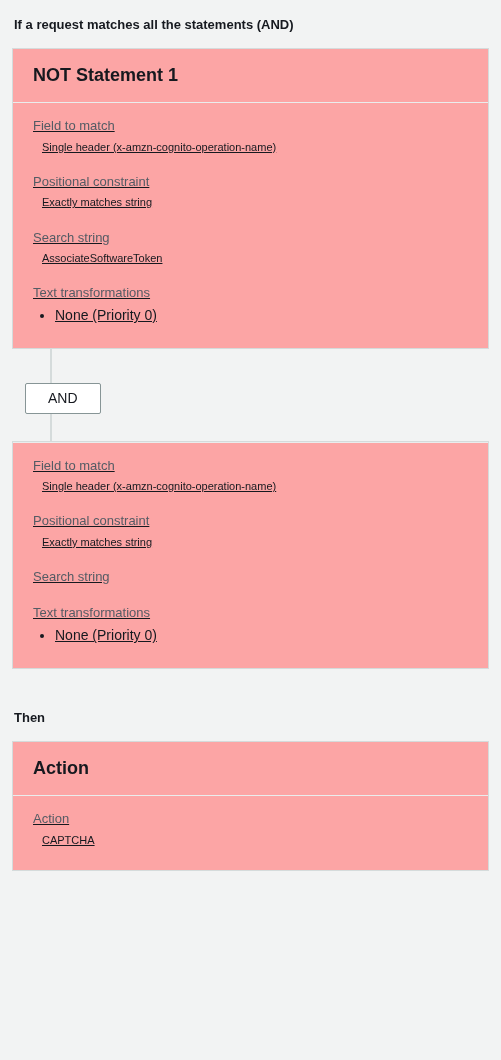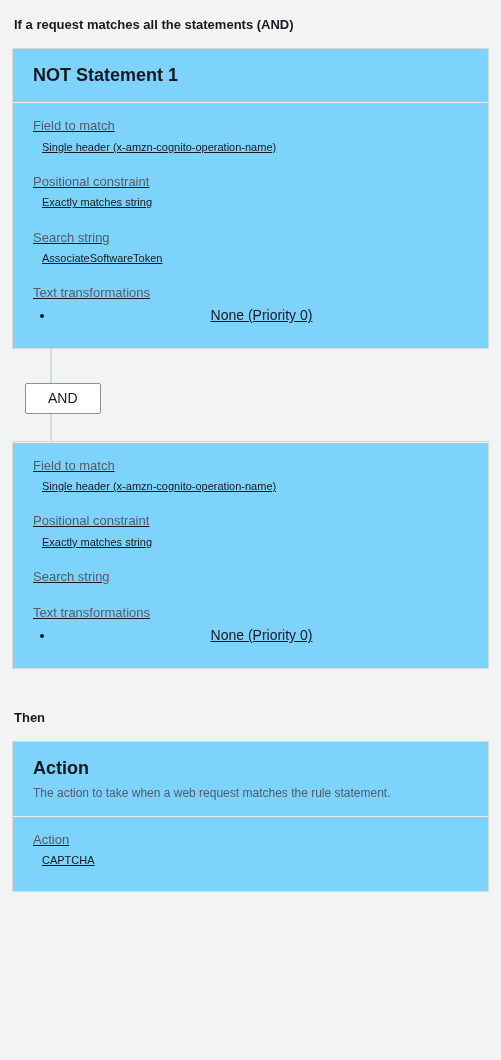--- a/index.html
+++ b/index.html
@@ -11,21 +11,21 @@
     line-height: 1.4;
     width: 501px;
     padding: 12px 12px 20px 12px;
   }
   .section-title {
     font-weight: 700;
     font-size: 13px;
     margin: 4px 0 14px 2px;
   }
   .card {
-    background: #7dd3fc;
+    background: #fca5a5;
     border: 1px solid #d5dbdb;
     margin-bottom: 0;
   }
   .card-header {
     padding: 14px 20px;
   }
   .card-header h3 {
     font-size: 18px;
     font-weight: 700;
   }
@@ -51,21 +51,21 @@
   .f-value {
     color: #16191f;
     font-size: 11px;
     margin-left: 9px;
   }
   ul.bullets {
     list-style: disc;
     padding-left: 22px;
     margin-top: 2px;
   }
-  ul.bullets li { color:#16191f; font-size:14px;text-align:center; }
+  ul.bullets li { color:#16191f; font-size:14px; }
   .connector-wrap {
     position: relative;
     height: 92px;
   }
   .vline {
     position: absolute;
     left: 38px;
     top: 0;
     bottom: 0;
     width: 2px;
@@ -142,21 +142,20 @@
   </div>
 </div>
 
 <div class="then-gap"></div>
 
 <div class="section-title">Then</div>
 
 <div class="card">
   <div class="card-header">
     <h3>Action</h3>
-    <div class="card-sub">The action to take when a web request matches the rule statement.</div>
   </div>
   <div class="card-body">
     <div class="field">
       <div class="f-label">Action</div>
       <div class="f-value">CAPTCHA</div>
     </div>
   </div>
 </div>
 
 </body></html>

